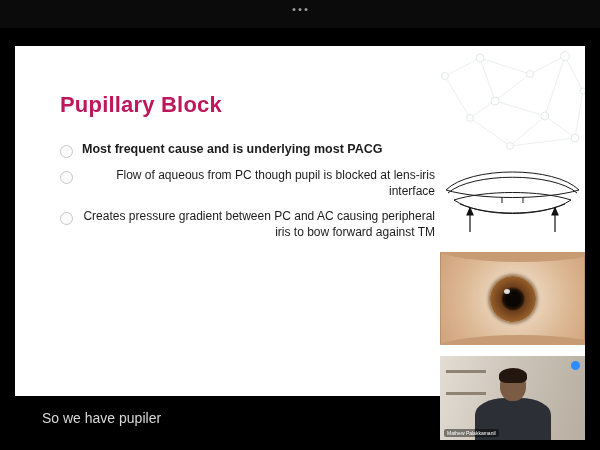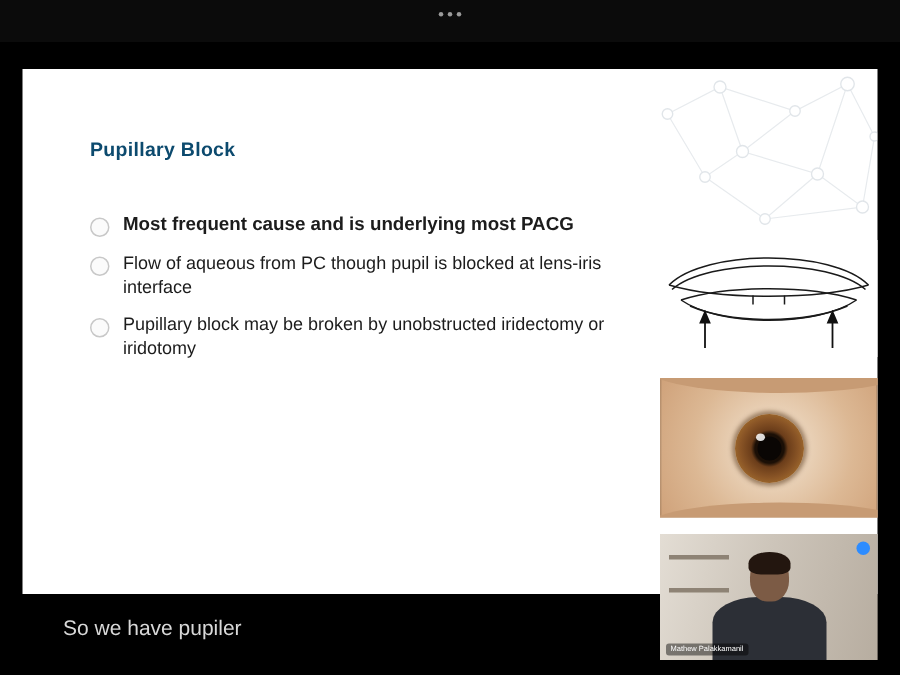--- a/index.html
+++ b/index.html
@@ -50,35 +50,36 @@
     top: 46px;
     width: 570px;
     height: 350px;
     background: #ffffff;
     overflow: hidden;
   }
   .slide-title {
     position: absolute;
     left: 45px;
     top: 46px;
-    font-size: 13px;
-    color: #0c4a6e;
+    font-size: 22px;
+    color: #be185d;
     font-weight: bold;
     letter-spacing: 0.2px;
   }
   .bullets {
     position: absolute;
     left: 45px;
     top: 95px;
     width: 375px;
   }
   .bullet {
     display: flex;
     align-items: flex-start;
     margin-bottom: 9px;
+    text-align: right;
   }
   .bullet-mark {
     flex: 0 0 auto;
     width: 11px;
     height: 11px;
     border: 1.5px solid #c8c8c8;
     border-radius: 50%;
     margin-top: 4px;
     margin-right: 9px;
     background: #fbfbfb;
@@ -302,21 +303,21 @@
       <div class="bullet strong">
         <span class="bullet-mark"></span>
         <span class="bullet-text">Most frequent cause and is underlying most PACG</span>
       </div>
       <div class="bullet">
         <span class="bullet-mark"></span>
         <span class="bullet-text">Flow of aqueous from PC though pupil is blocked at lens-iris interface</span>
       </div>
       <div class="bullet">
         <span class="bullet-mark"></span>
-        <span class="bullet-text">Pupillary block may be broken by unobstructed iridectomy or iridotomy</span>
+        <span class="bullet-text">Creates pressure gradient between PC and AC causing peripheral iris to bow forward against TM</span>
       </div>
     </div>
 
   </div>
 
   <svg class="diagram" viewBox="0 0 145 78">
     <g fill="none" stroke="#1a1a1a" stroke-width="1">
       <path d="M6 30 C 30 6, 115 6, 139 30"></path>
       <path d="M8 33 C 32 12, 113 12, 137 33"></path>
       <path d="M6 30 C 40 40, 105 40, 139 30"></path>

